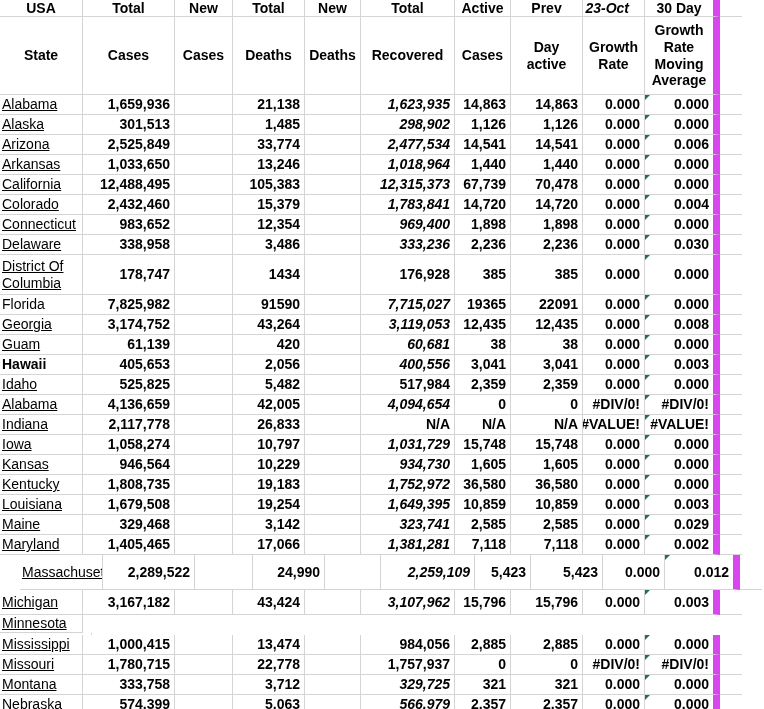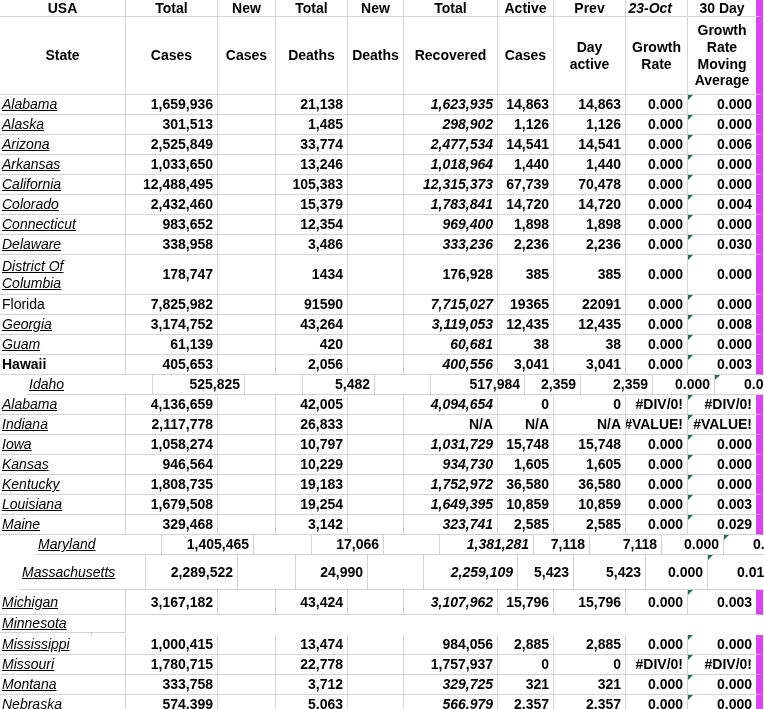--- a/index.html
+++ b/index.html
@@ -10,32 +10,32 @@
   }
   .row{display:flex;}
   .cell{
     box-sizing:border-box;flex:0 0 auto;
     border-right:1px solid #d4d4d4;border-bottom:1px solid #d4d4d4;
     display:flex;align-items:center;overflow:hidden;position:relative;
     background:#fff;
   }
   .txt{display:block;line-height:1.2;white-space:nowrap;}
   
-  .w0{width:126px}.w1{width:92px}.w2{width:58px}.w3{width:72px}.w4{width:56px}
+  .w0{width:83px}.w1{width:92px}.w2{width:58px}.w3{width:72px}.w4{width:56px}
   .w5{width:94px}.w6{width:56px}.w7{width:72px}.w8{width:62px}
   .w9{width:75px;border-right:7px solid #d946ef;}
   .w10{width:22px;border-right:none;}
   
   .hdr{font-weight:bold;justify-content:center;text-align:center;}
   .hdr .txt{white-space:pre-line;}
   .hdr.right{justify-content:flex-end;text-align:right;padding-right:15px;font-style:italic;}
   
   .state{justify-content:flex-start;padding-left:2px;text-align:left;}
   .state .txt{white-space:normal;}
-  .u .txt{text-decoration:underline;font-style:italic;}
+  .u .txt{text-decoration:underline;}
   .b{font-weight:bold;}
   .num{justify-content:flex-end;padding-right:4px;font-weight:bold;text-align:right;}
   .rec{font-style:italic;}
   .upright{font-style:normal;}
   .pct{justify-content:flex-end;padding-right:4px;font-weight:bold;text-align:left;}
   
   .flag{
     position:absolute;top:0;left:0;width:0;height:0;
     border-top:5px solid #217346;border-right:5px solid transparent;
   }
@@ -550,21 +550,21 @@
       </div>
       <div class="cell w8 pct">
         <span class="txt">0.000</span>
       </div>
       <div class="cell w9 pct">
         <span class="txt">0.003</span>
         <span class="flag"></span>
       </div>
       <div class="cell w10"></div>
     </div>
-    <div class="row" style="height: 20px; padding-left: 27px;">
+    <div class="row" style="height: 20px;">
       <div class="cell w0 state u">
         <span class="txt">Idaho</span>
       </div>
       <div class="cell w1 num">
         <span class="txt">525,825</span>
       </div>
       <div class="cell w2 num">
         <span class="txt"></span>
       </div>
       <div class="cell w3 num">
@@ -822,21 +822,21 @@
       </div>
       <div class="cell w8 pct">
         <span class="txt">0.000</span>
       </div>
       <div class="cell w9 pct">
         <span class="txt">0.029</span>
         <span class="flag"></span>
       </div>
       <div class="cell w10"></div>
     </div>
-    <div class="row" style="height: 20px; padding-left: 36px;">
+    <div class="row" style="height: 20px;">
       <div class="cell w0 state u">
         <span class="txt">Maryland</span>
       </div>
       <div class="cell w1 num">
         <span class="txt">1,405,465</span>
       </div>
       <div class="cell w2 num">
         <span class="txt"></span>
       </div>
       <div class="cell w3 num">

